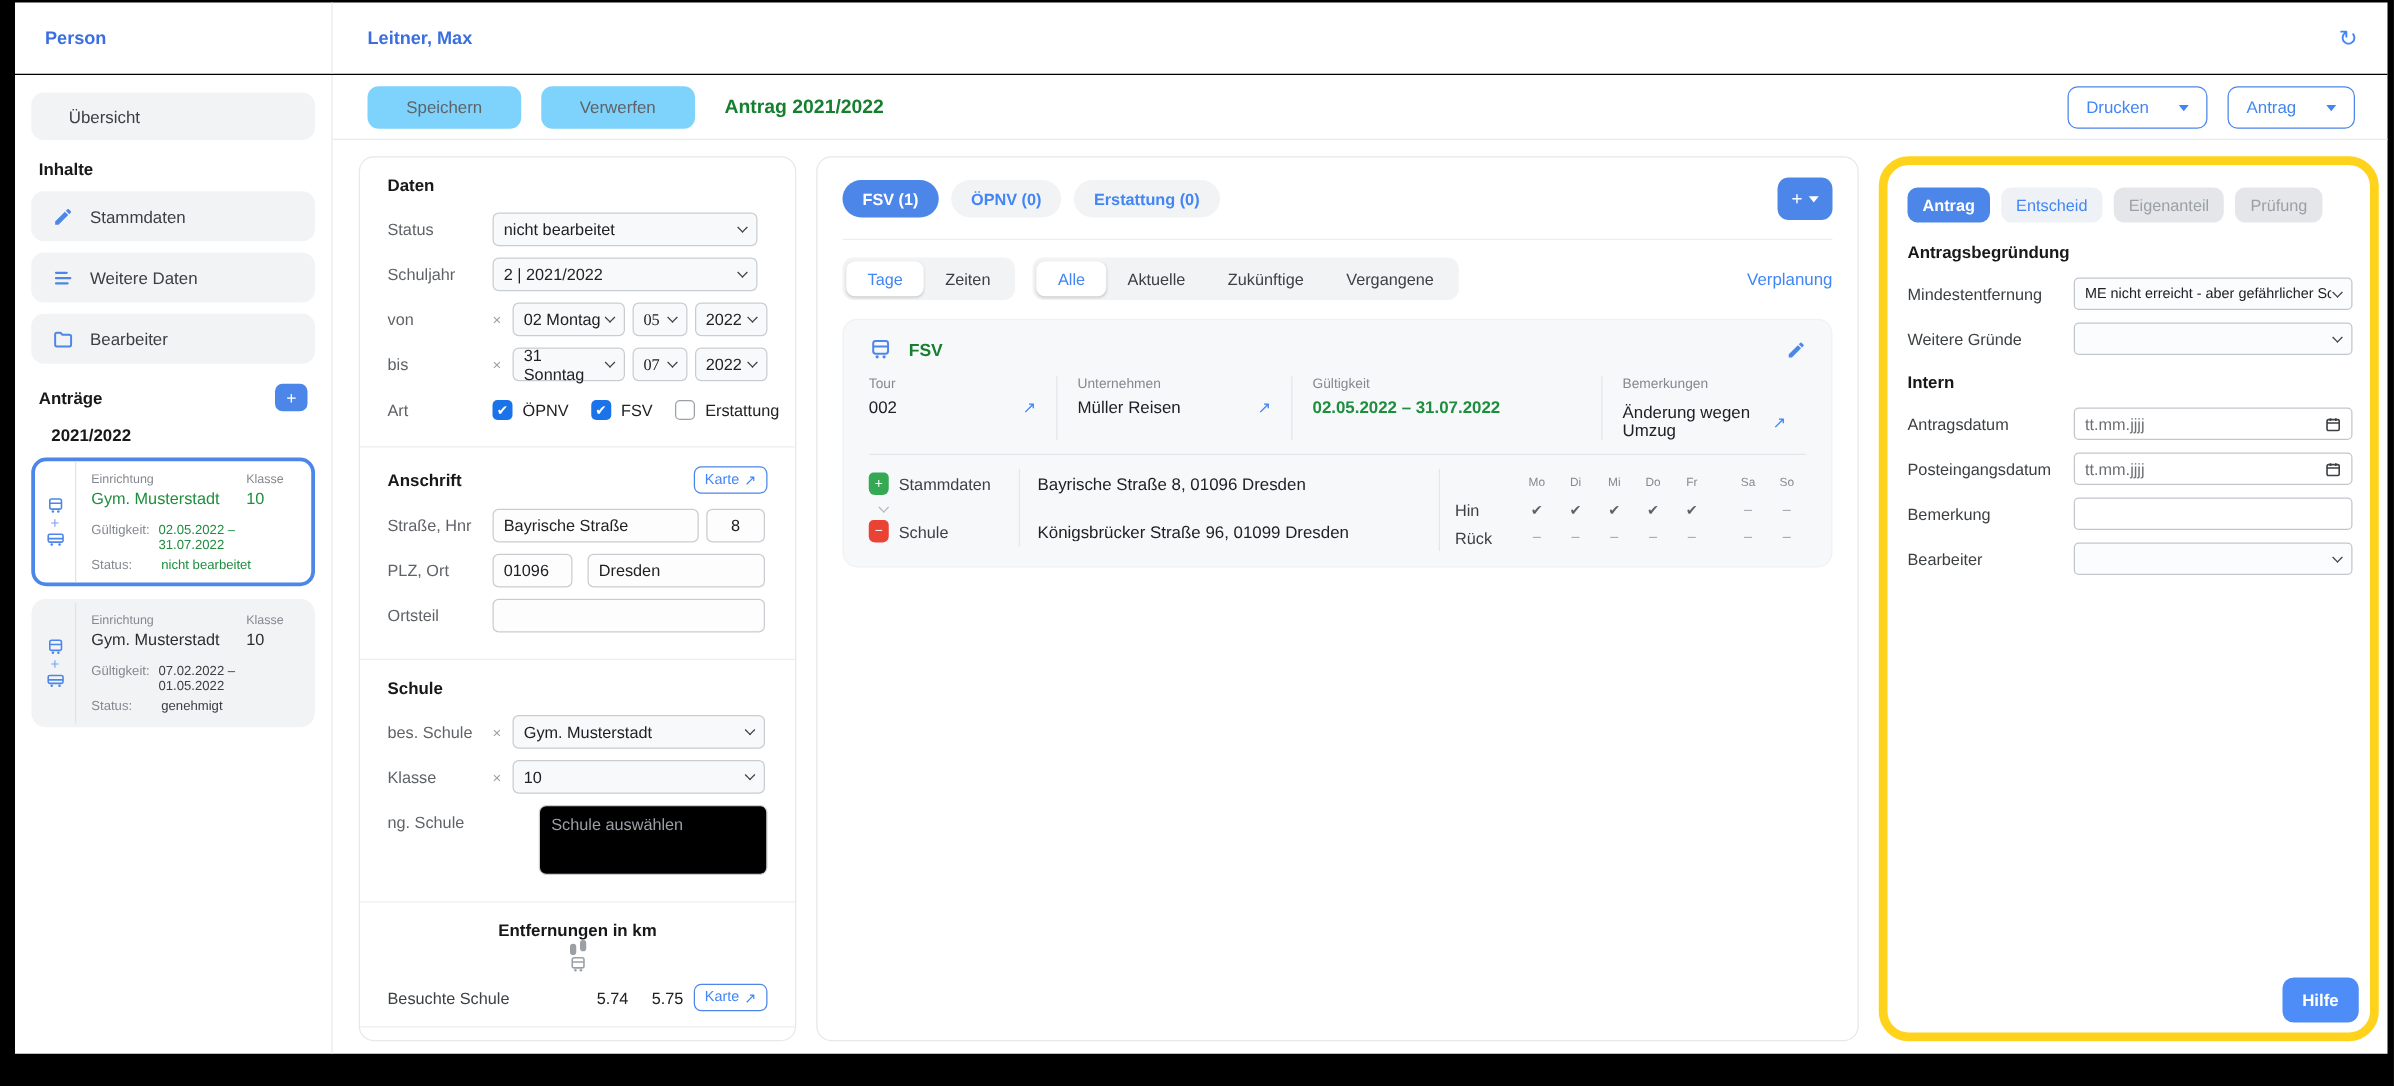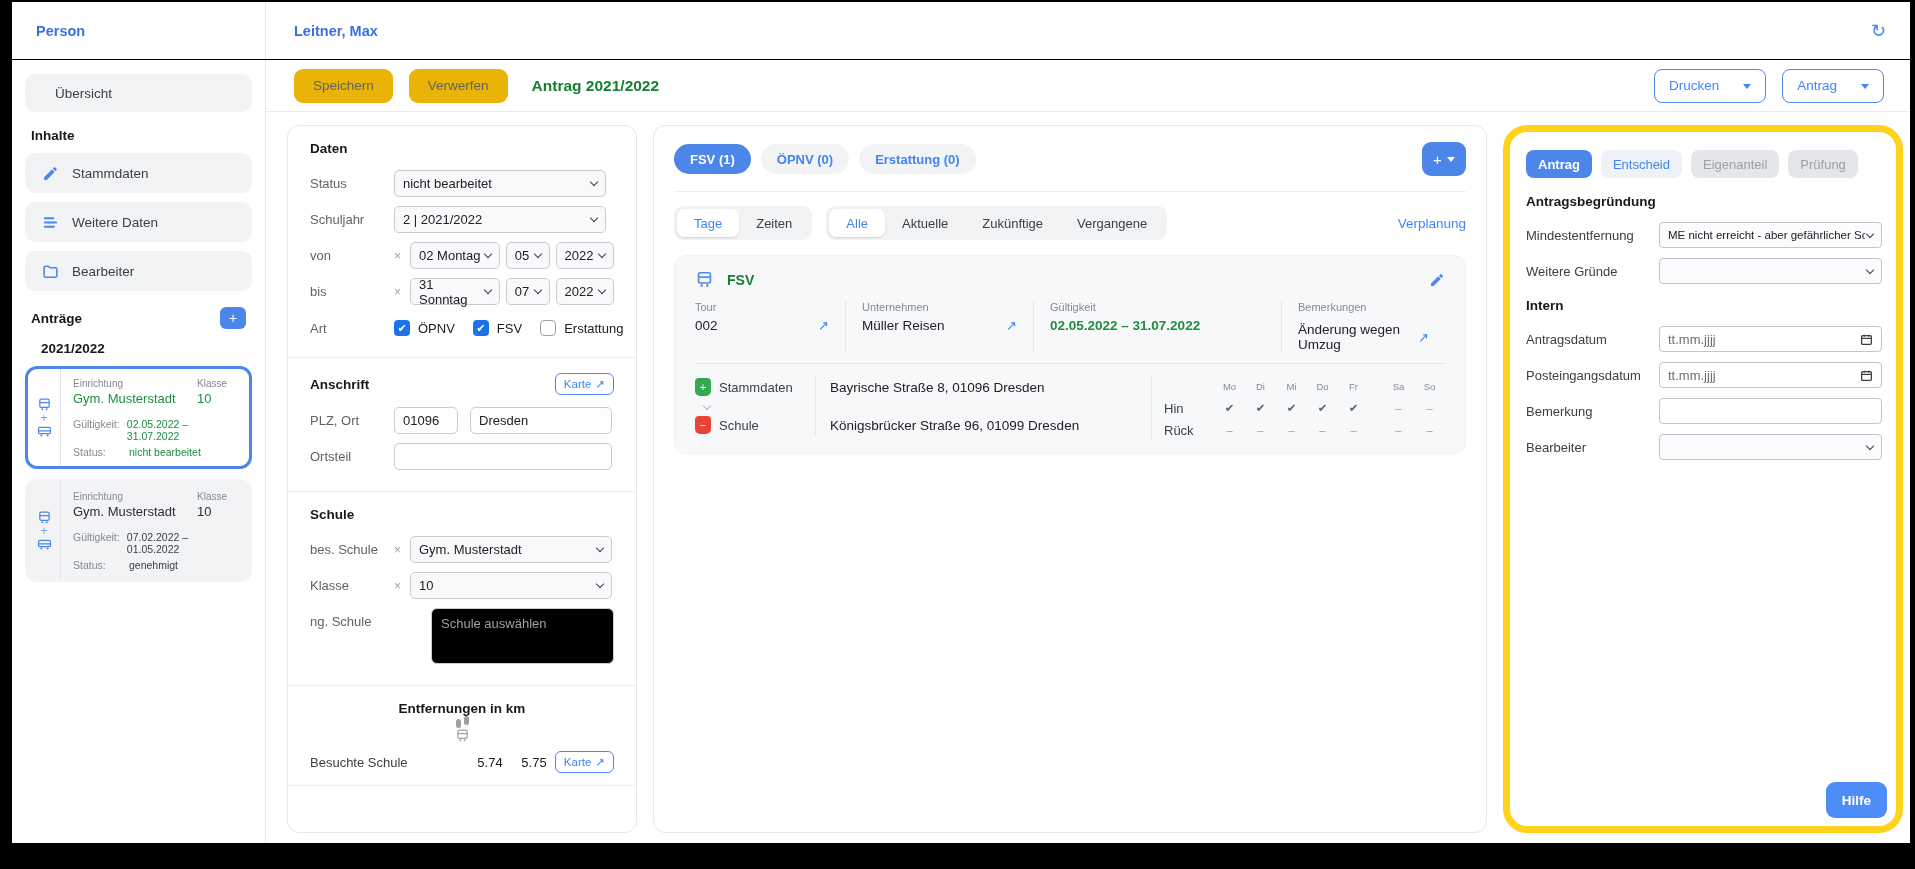--- a/index.html
+++ b/index.html
@@ -37,41 +37,41 @@
   .cb-lab { font-size:10px; color:#85898f; margin-bottom:2px; }
   .cb-val { font-size:13px; color:#2b2d30; }
   .green .cb-val, .green .kv-val { color:#1e8e3e; }
   .kv { display:flex; font-size:10.5px; margin-top:4px; }
   .kv-lab { width:56px; color:#85898f; }
   .kv-val { color:#3c4043; }
 
   
   .main-col { flex:1; display:flex; flex-direction:column; min-width:0; }
   .toolbar { height:52px; flex:none; border-bottom:1px solid #e8eaed; display:flex; align-items:center; padding:0 26px 0 28px; gap:16px; }
-  .gray-btn { background:#eab308; border-radius:9px; height:34px; display:flex; align-items:center; padding:0 19px; font-size:13.5px; color:#5f6368; cursor:pointer; }
+  .gray-btn { background:#7dd3fc; border-radius:9px; height:34px; display:flex; align-items:center; padding:0 31px; font-size:13.5px; color:#5f6368; cursor:pointer; }
   .toolbar-title { color:#157f2f; font-weight:bold; font-size:15.5px; margin-left:8px; }
   .blue-outline-btn { border:1px solid #4c86e8; background:#fff; color:#4285f4; border-radius:8px; height:34px; display:flex; align-items:center; gap:24px; padding:0 14px; font-size:13.5px; cursor:pointer; }
   .caret { width:0; height:0; border-left:4px solid transparent; border-right:4px solid transparent; border-top:5px solid #4285f4; margin-top:1px; }
   .caret.white { border-top-color:#fff; }
 
   .content { flex:1; display:flex; gap:16px; padding:13px 7px 10px 21px; min-height:0; }
   .panel { background:#fff; border:1px solid #e6e8eb; border-radius:12px; }
 
   
   .col1 { width:350px; flex:none; display:flex; flex-direction:column; overflow:hidden; }
   .sec { padding:15px 22px 12px 22px; border-bottom:1px solid #eceef0; }
   .sec:last-child { border-bottom:none; }
   .sec-title { font-weight:bold; font-size:13.5px; color:#17181a; margin-bottom:14px; }
   .frow { display:flex; align-items:center; margin-bottom:9px; }
   .flab { width:84px; flex:none; font-size:13px; color:#5f6368; }
   .clear-x { color:#9aa0a6; font-size:12px; width:16px; flex:none; }
   .sel, .inp { height:27px; border:1px solid #c9cdd1; border-radius:5px; background:#fdfdfd; display:flex; align-items:center; padding:0 8px; font-size:13px; color:#202124; cursor:pointer; }
   .sel { background:#f8f9fa; }
   .chev { width:6px; height:6px; border-right:1.7px solid #3c4043; border-bottom:1.7px solid #3c4043; transform:rotate(45deg); margin-left:auto; flex:none; margin-top:-3px; }
-  .w210 { width:212px; } .w96 { width:96px; } .w46 { width:46px; } .w62 { width:62px; }
+  .w210 { width:212px; } .w96 { width:96px; } .w46 { width:46px;font-family:Liberation Serif, serif; } .w62 { width:62px; }
   .gap6 { margin-right:6px; }
   .cbx-group { display:flex; align-items:center; gap:8px; margin-right:18px; cursor:pointer; }
   .cbx { width:16px; height:16px; border-radius:4px; flex:none; }
   .cbx.on { background:#1a73e8; color:#fff; font-size:11px; display:flex; align-items:center; justify-content:center; }
   .cbx.off { background:#fff; border:1.5px solid #9aa0a6; }
   .cbx-lab { font-size:13px; color:#202124; }
   .sec-head-row { display:flex; align-items:center; margin-bottom:12px; }
   .karte-btn { border:1px solid #4c86e8; color:#4285f4; background:#fff; border-radius:6px; font-size:11.5px; padding:3px 8px; display:flex; gap:4px; align-items:center; cursor:pointer; margin-left:auto; }
   .ngbox { width:218px; height:56px; border:1px solid #c9cdd1; border-radius:6px; background:#000000; padding:7px 9px; font-size:13px; color:#9aa0a6; cursor:text;margin-left:37px; }
   .dist-head { display:flex; align-items:center; margin-bottom:8px;flex-direction:column; }
@@ -381,20 +381,29 @@
 
           <div class="sec">
             <div class="sec-head-row">
               <span class="sec-title" style="margin-bottom:0;">Anschrift</span>
               <span class="karte-btn">
                 <span>Karte</span>
                 <span>↗</span>
               </span>
             </div>
             <div class="frow">
+              <span class="flab">Straße, Hnr</span>
+              <div class="inp gap6" style="width:165px;">
+                  <span>Bayrische Straße</span>
+                </div>
+              <div class="inp" style="width:47px;justify-content:center;">
+                  <span>8</span>
+                </div>
+            </div>
+            <div class="frow">
               <span class="flab">PLZ, Ort</span>
               <div class="inp" style="width:64px;margin-right:12px;">
                   <span>01096</span>
                 </div>
               <div class="inp" style="width:142px;">
                   <span>Dresden</span>
                 </div>
             </div>
             <div class="frow">
               <span class="flab">Ortsteil</span>

